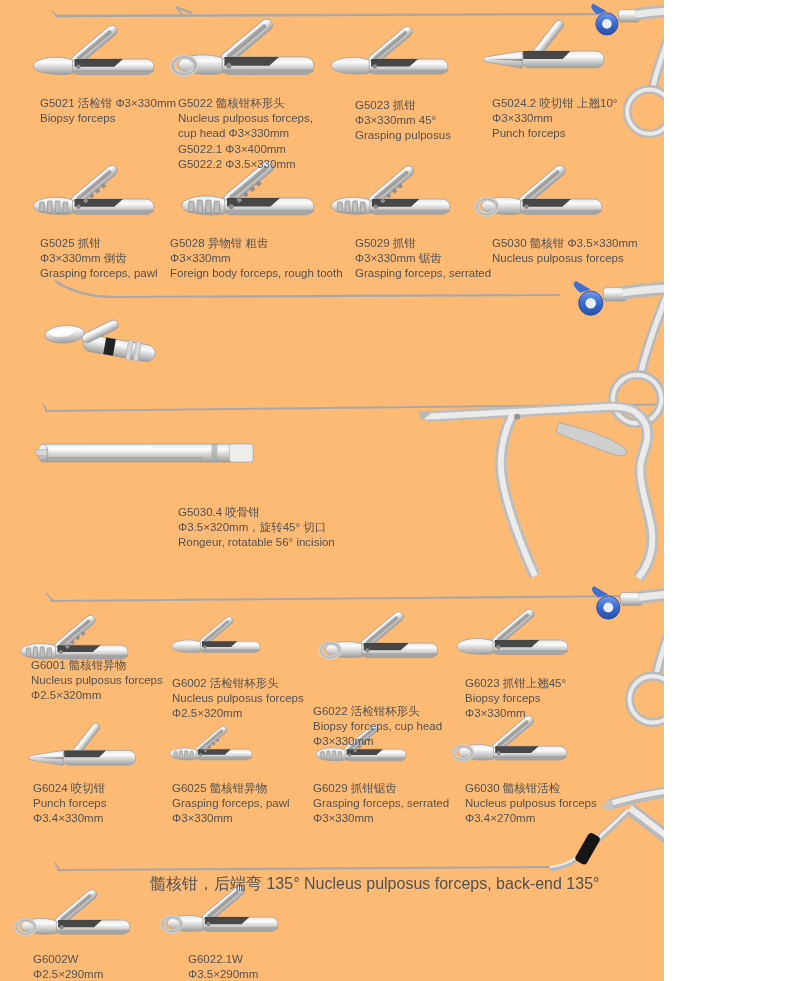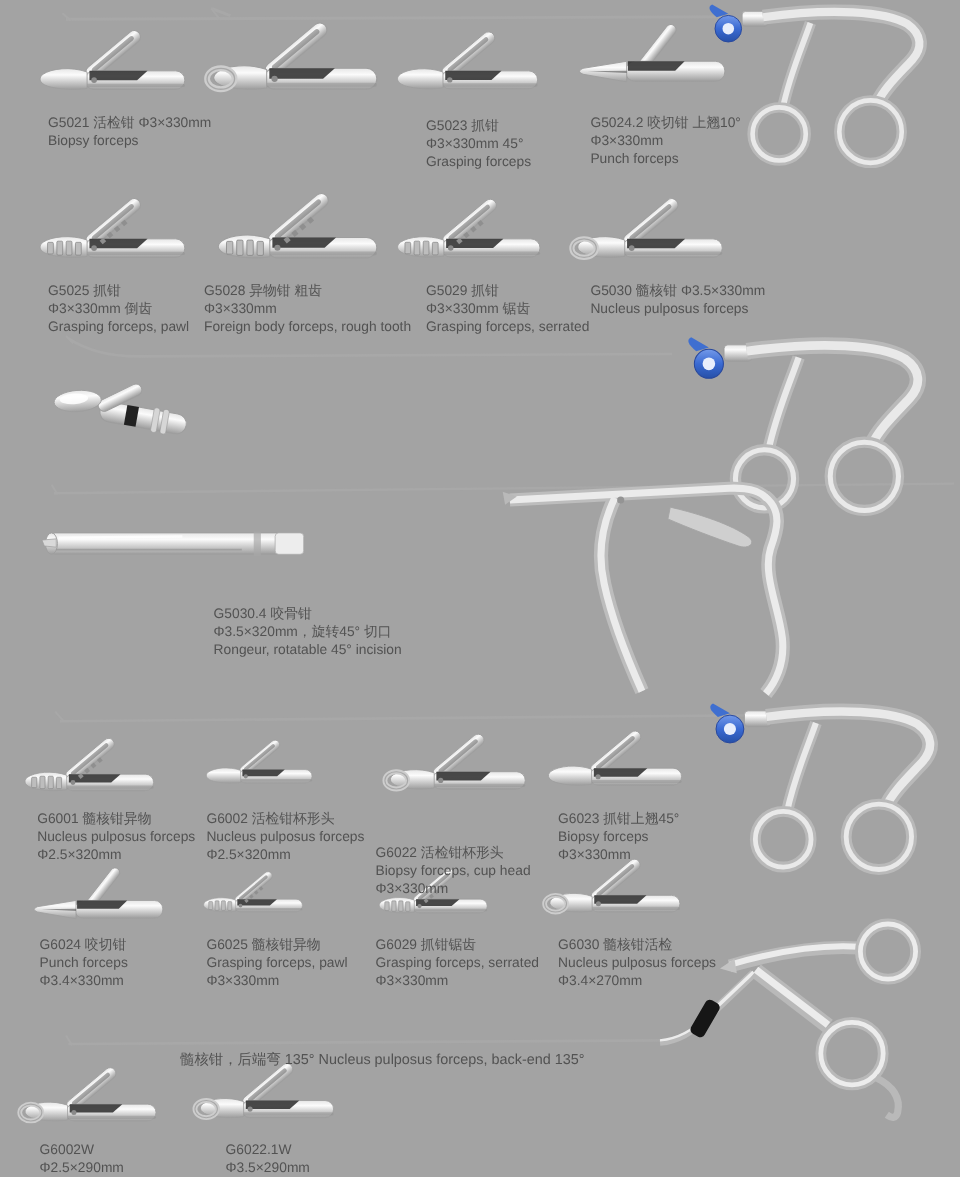--- a/index.html
+++ b/index.html
@@ -1,24 +1,24 @@
 <!DOCTYPE html>
 <html><head>
 <meta charset="utf-8">
 <style>
   html,body{margin:0;padding:0;background:#ffffff;}
   .page{
-    position:relative;width:800px;height:981px;background:#a3a3a3;
+    position:relative;width:664px;height:981px;background:#fdba74;
     font-family:"Liberation Sans","DejaVu Sans",sans-serif;
     color:#525252;overflow:hidden;
   }
   svg.layer{position:absolute;left:0;top:0;width:800px;height:981px;overflow:visible;}
   svg symbol{overflow:visible;}
   .label{position:absolute;font-size:11.5px;line-height:15.2px;white-space:nowrap;}
-  .caption{position:absolute;font-size:12px;line-height:15px;white-space:nowrap;}
+  .caption{position:absolute;font-size:16px;line-height:15px;white-space:nowrap;}
 </style>
 </head>
 <body>
 
 <div class="page">
 
   <svg class="layer" viewBox="0 0 800 981">
     <defs>
       <linearGradient id="met" x1="0" y1="0" x2="0" y2="1">
         <stop offset="0" stop-color="#e6e6e6"></stop>
@@ -203,24 +203,31 @@
     <use href="#handle-b" x="550" y="745" width="250" height="195"></use>
 
     <use href="#tip-cup" x="16" y="890" width="114" height="62"></use>
     <use href="#tip-cup" x="162" y="885" width="116" height="66"></use>
   </svg>
 
   <div class="label" style="left:40px;top:96px">
     <div>G5021 活检钳 Φ3×330mm</div>
     <div>Biopsy forceps</div>
   </div>
+  <div class="label" style="left:178px;top:96px">
+    <div>G5022 髓核钳杯形头</div>
+    <div>Nucleus pulposus forceps,</div>
+    <div>cup head Φ3×330mm</div>
+    <div>G5022.1 Φ3×400mm</div>
+    <div>G5022.2 Φ3.5×330mm</div>
+  </div>
   <div class="label" style="left:355px;top:98px">
     <div>G5023 抓钳</div>
     <div>Φ3×330mm 45°</div>
-    <div>Grasping forceps</div>
+    <div>Grasping pulposus</div>
   </div>
   <div class="label" style="left:492px;top:96px">
     <div>G5024.2 咬切钳 上翘10°</div>
     <div>Φ3×330mm</div>
     <div>Punch forceps</div>
   </div>
 
   <div class="label" style="left:40px;top:236px">
     <div>G5025 抓钳</div>
     <div>Φ3×330mm 倒齿</div>
@@ -238,24 +245,24 @@
   </div>
   <div class="label" style="left:492px;top:236px">
     <div>G5030 髓核钳 Φ3.5×330mm</div>
     <div>Nucleus pulposus forceps</div>
   </div>
 
 
   <div class="label" style="left:178px;top:505px">
     <div>G5030.4 咬骨钳</div>
     <div>Φ3.5×320mm，旋转45° 切口</div>
-    <div>Rongeur, rotatable 45° incision</div>
-  </div>
-
-  <div class="label" style="left:31px;top:676px">
+    <div>Rongeur, rotatable 56° incision</div>
+  </div>
+
+  <div class="label" style="left:31px;top:658px">
     <div>G6001 髓核钳异物</div>
     <div>Nucleus pulposus forceps</div>
     <div>Φ2.5×320mm</div>
   </div>
   <div class="label" style="left:172px;top:676px">
     <div>G6002 活检钳杯形头</div>
     <div>Nucleus pulposus forceps</div>
     <div>Φ2.5×320mm</div>
   </div>
   <div class="label" style="left:313px;top:704px">

